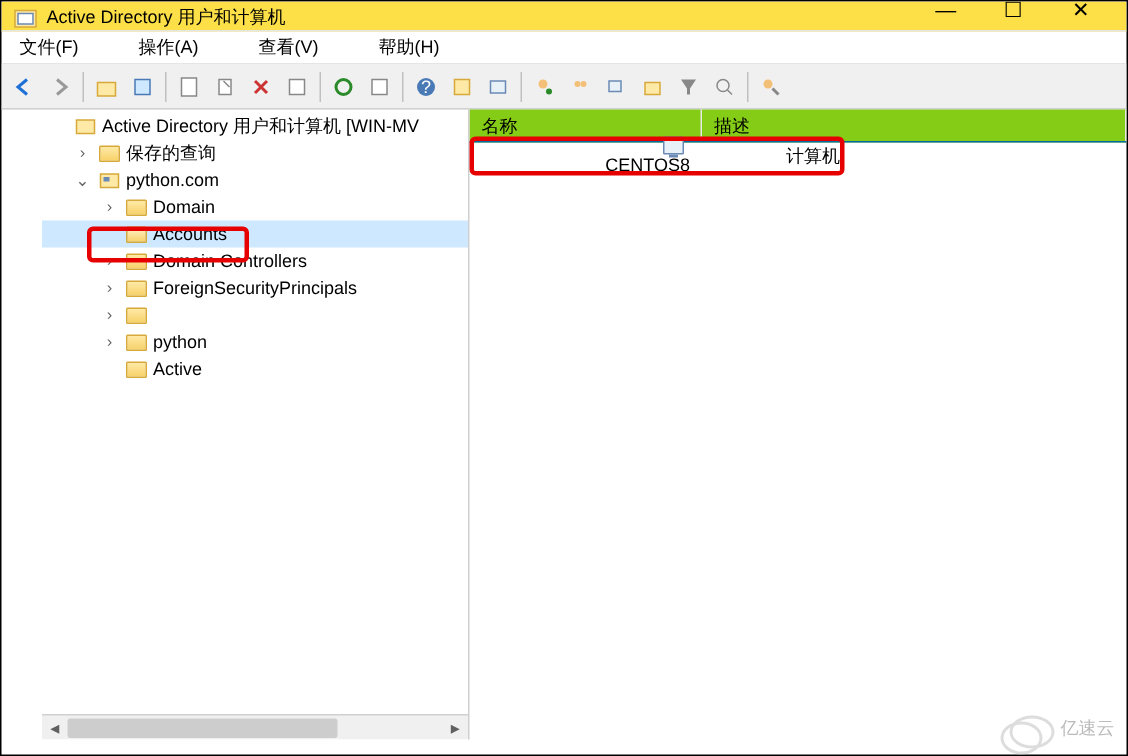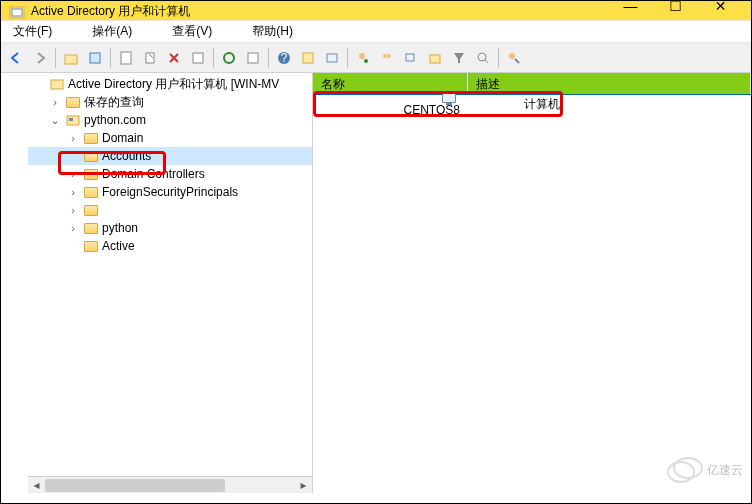--- a/index.html
+++ b/index.html
@@ -29,21 +29,21 @@
 .list-header { display: flex; height: 22px; border-bottom: 1px solid #0369a1; background: #84cc16; }
 .list-header .col { padding: 3px 8px; border-right: 1px solid #e8e8e8; }
 .list-body { flex: 1; position: relative; }
 .list-row { display: flex; height: 18px; align-items: center; }
 .list-row .cell { padding: 0 8px; display: flex; align-items: flex-end; flex-direction: column; }
 .computer-ic { width: 14px; height: 12px; background: #e8f0f8; border: 1px solid #6a8ab5; border-radius: 1px; margin-right: 4px; position: relative; }
 .computer-ic::after { content: ""; position: absolute; bottom: -3px; left: 3px; width: 6px; height: 2px; background: #6a8ab5; }
 .scrollbar-h { position: absolute; bottom: 0; left: 0; right: 0; height: 17px; background: #f0f0f0; display: flex; align-items: center; justify-content: space-between; border-top: 1px solid #d0d0d0; }
 .scrollbar-h .arr { width: 17px; height: 17px; display: flex; align-items: center; justify-content: center; color: #606060; }
 .scrollbar-h .thumb { position: absolute; left: 17px; top: 2px; height: 13px; width: 180px; background: #cdcdcd; border-radius: 2px; }
-.watermark { position: absolute; right: 8px; bottom: 24px; display: flex; align-items: flex-end; gap: 4px; color: #bbb; font-size: 12px; }
+.watermark { position: absolute; right: 8px; bottom: 4px; display: flex; align-items: flex-start; gap: 4px; color: #bbb; font-size: 12px; }
 .watermark .circ { width: 30px; height: 22px; border: 2px solid #ddd; border-radius: 50%; position: relative; }
 .watermark .circ::before { content: ""; position: absolute; width: 24px; height: 18px; border: 2px solid #ddd; border-radius: 50%; left: -8px; top: 2px; }
 </style>
 </head>
 <body>
 
 <div class="titlebar">
   <span class="icon">
     <svg width="16" height="16">
         <rect x="1" y="3" width="14" height="11" fill="#ffe9a6" stroke="#d6a93a"></rect>

